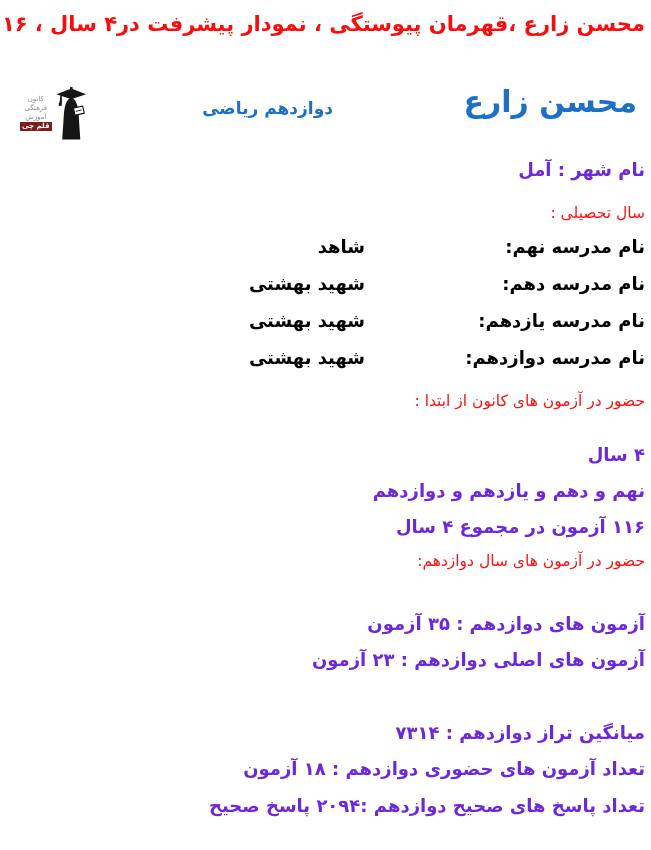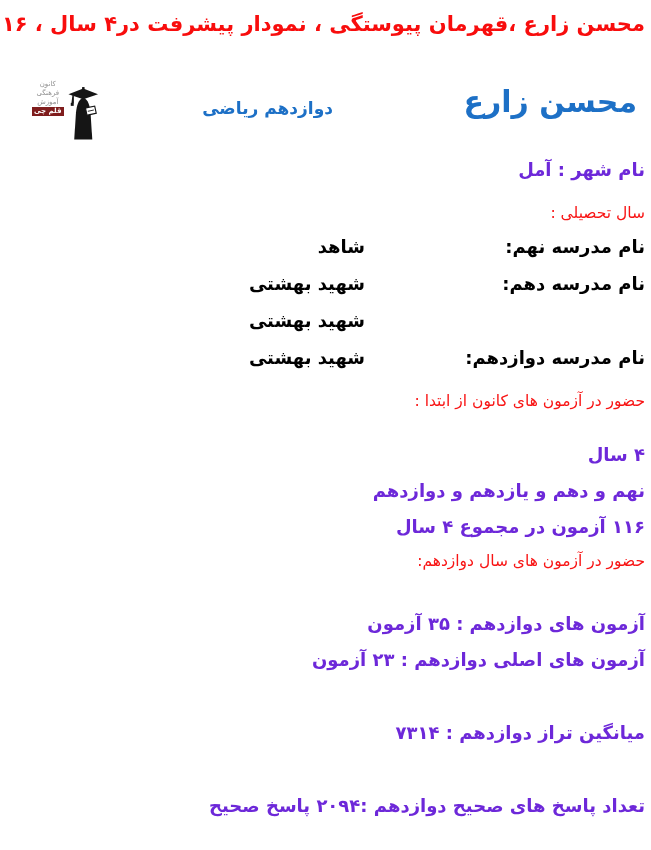--- a/index.html
+++ b/index.html
@@ -15,21 +15,21 @@
   }
   .abs{position:absolute;white-space:nowrap;}
 
   .title{
     top:12px;right:6px;
     font-size:21px;font-weight:700;
     color:#f80d0d;
   }
 
   
-  .logo{left:32px;top:80px;width:68px;height:68px;display:flex;align-items:flex-start;gap:2px;}
+  .logo{left:20px;top:80px;width:68px;height:68px;display:flex;align-items:center;gap:2px;}
   .logo-words{display:flex;flex-direction:column;justify-content:flex-end;align-items:center;gap:1px;
               font-size:7px;line-height:1.15;color:#8f8f8f;padding-bottom:2px;}
   .logo-badge{background:#7f1d1d;color:#fff;font-weight:700;font-size:7px;padding:0 2px;line-height:1.3;}
 
   .student-name{top:82px;right:14px;font-size:30px;line-height:1.3;font-weight:700;color:#1d70c6;}
   .grade-major{top:98px;right:318px;font-size:17px;font-weight:700;color:#1d70c6;}
 
   
   .line{right:6px;font-size:18px;font-weight:700;color:#6d28d9;}
   .red-h{right:6px;font-size:15.5px;font-weight:400;color:#f81414;}
@@ -84,31 +84,33 @@
 
   <div class="school-row r1">
     <span class="school-label">نام مدرسه نهم:</span>
     <span class="school-value">شاهد</span>
   </div>
   <div class="school-row r2">
     <span class="school-label">نام مدرسه دهم:</span>
     <span class="school-value">شهید بهشتی</span>
   </div>
   <div class="school-row r3">
+    <span class="school-label">نام مدرسه یازدهم:</span>
     <span class="school-value">شهید بهشتی</span>
   </div>
   <div class="school-row r4">
     <span class="school-label">نام مدرسه دوازدهم:</span>
     <span class="school-value">شهید بهشتی</span>
   </div>
 
   <div class="abs red-h h-overall">حضور در آزمون های کانون از ابتدا :</div>
   <div class="abs line a1">۴ سال</div>
   <div class="abs line a2">نهم و دهم و یازدهم و دوازدهم</div>
   <div class="abs line a3">۱۱۶ آزمون در مجموع ۴ سال</div>
 
   <div class="abs red-h h-g12">حضور در آزمون های سال دوازدهم:</div>
   <div class="abs line g1">آزمون های دوازدهم : ۳۵ آزمون</div>
   <div class="abs line g2">آزمون های اصلی دوازدهم : ۲۳ آزمون</div>
   <div class="abs line g4">میانگین تراز دوازدهم : ۷۳۱۴</div>
+  <div class="abs line g5">تعداد آزمون های حضوری دوازدهم : ۱۸ آزمون</div>
   <div class="abs line g6">تعداد پاسخ های صحیح دوازدهم :۲۰۹۴ پاسخ صحیح</div>
 
 </div>
 
 </body></html>

